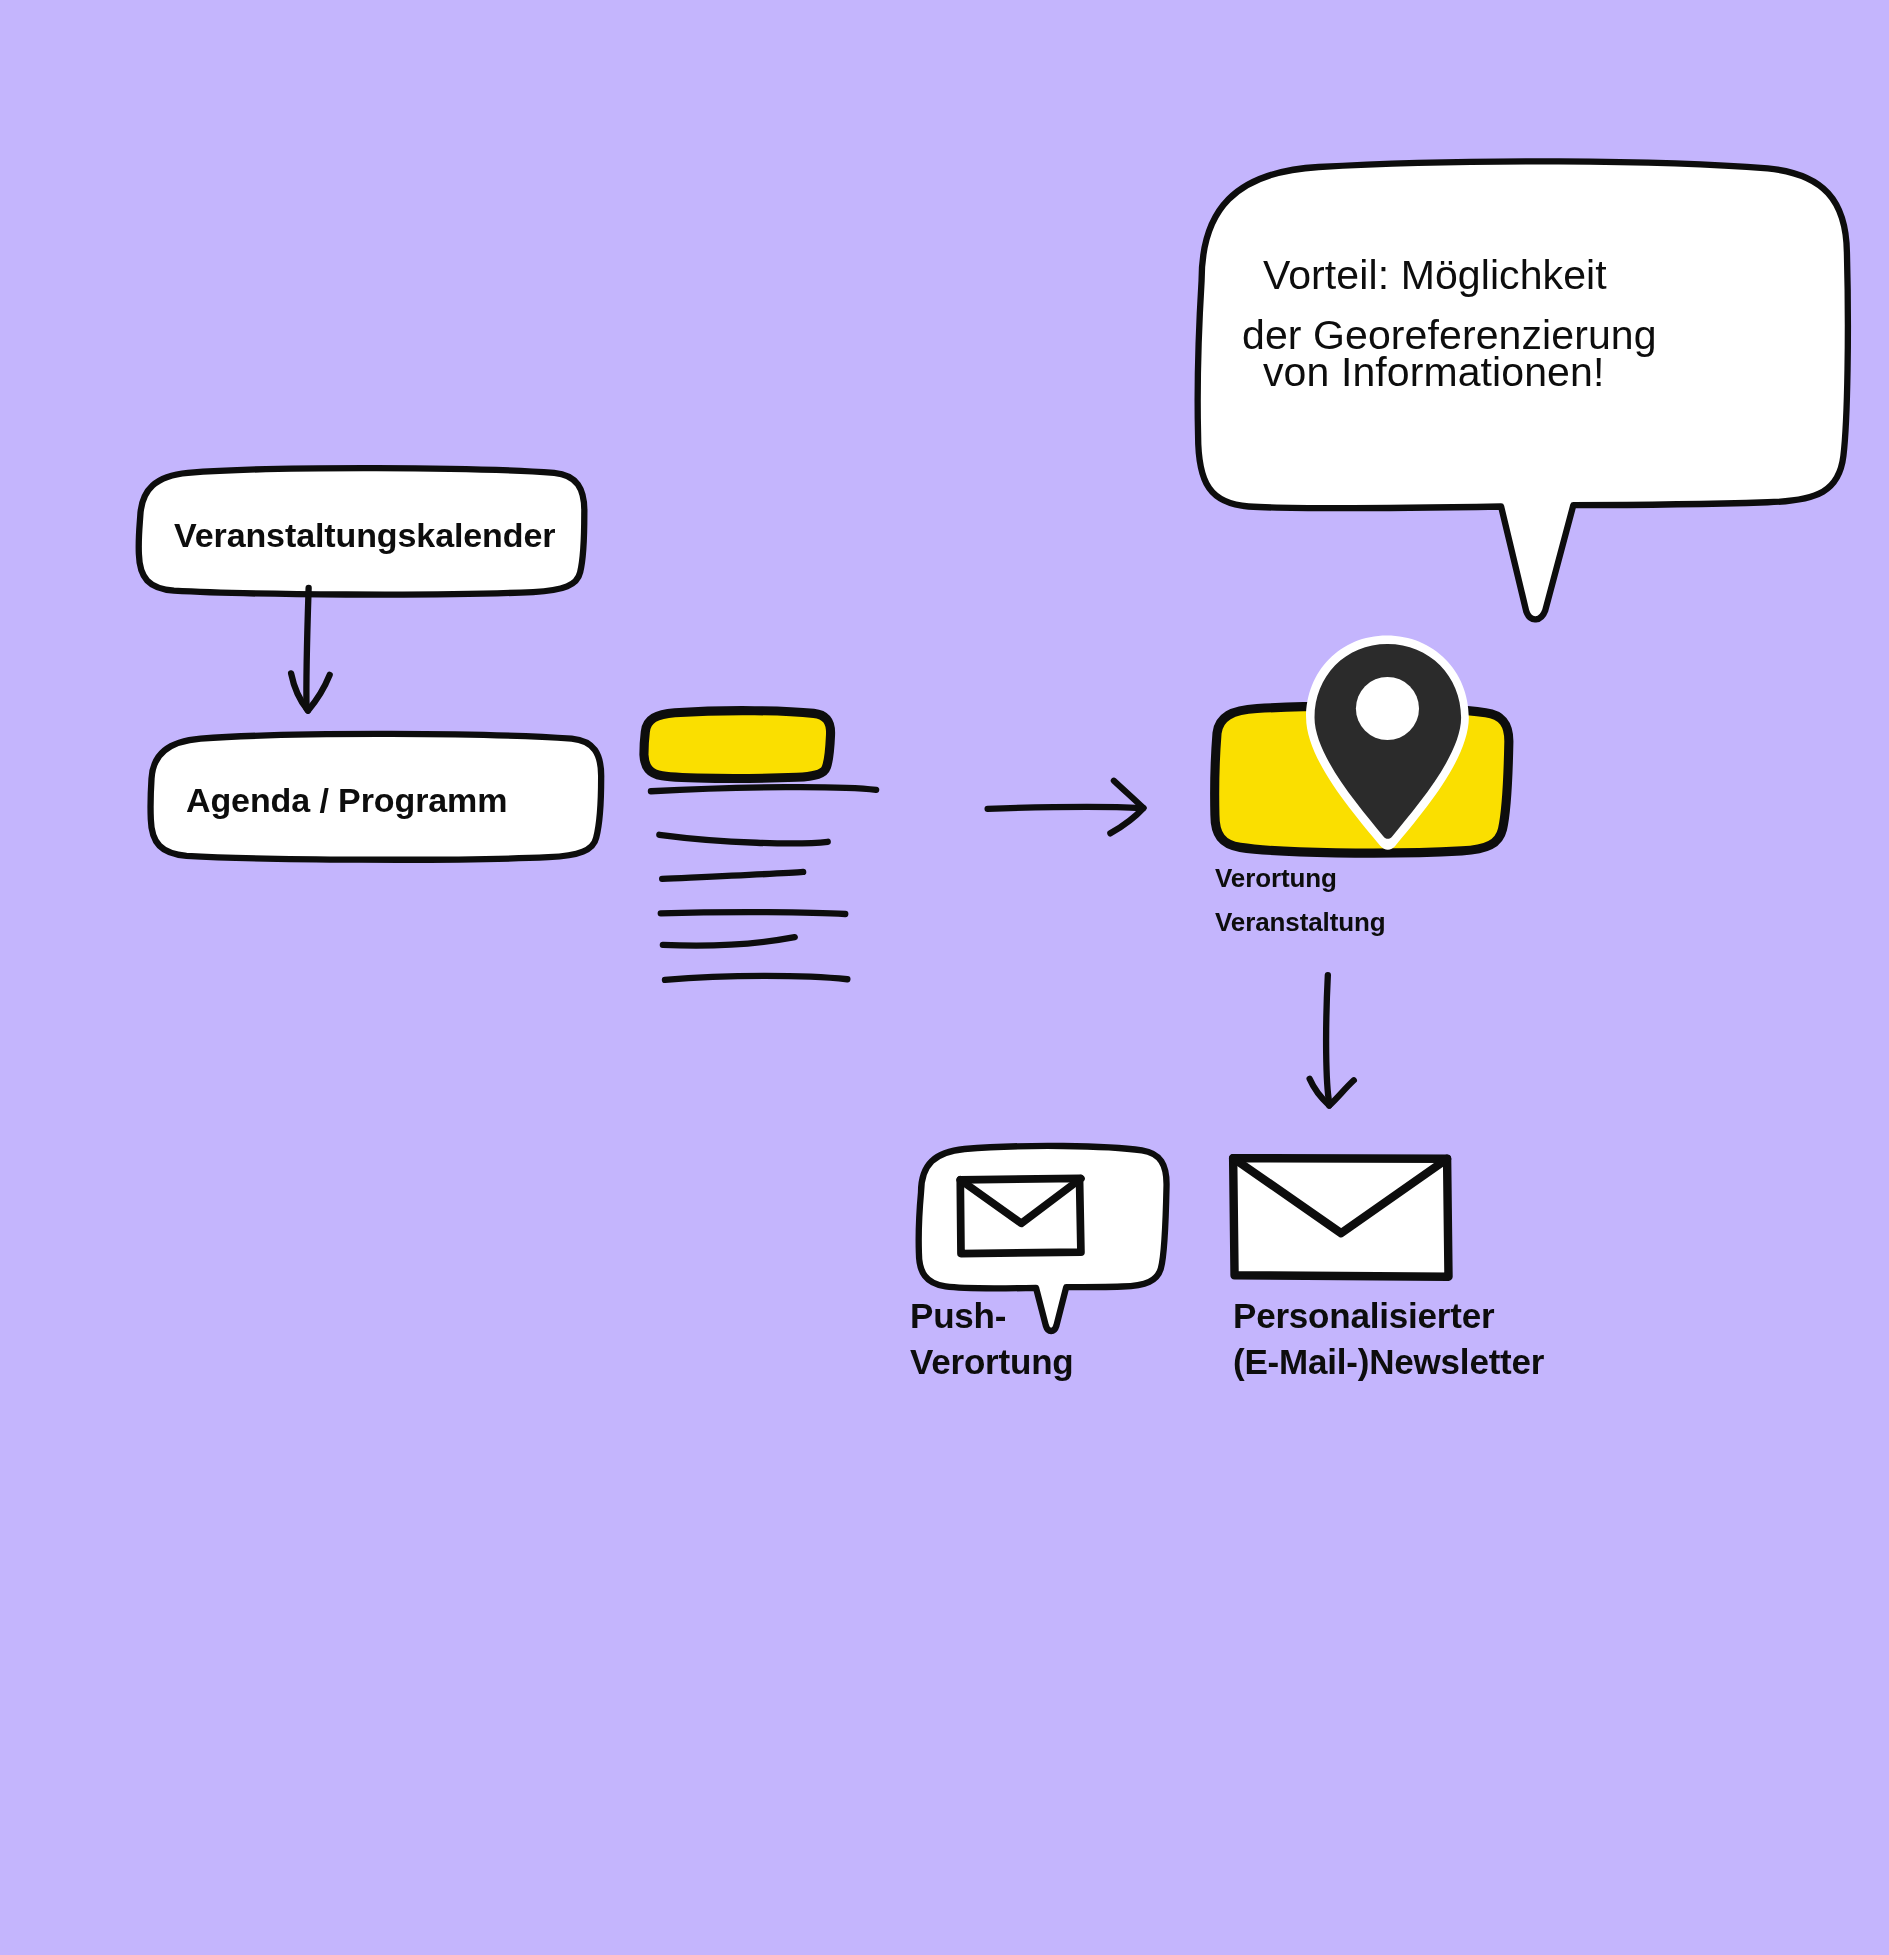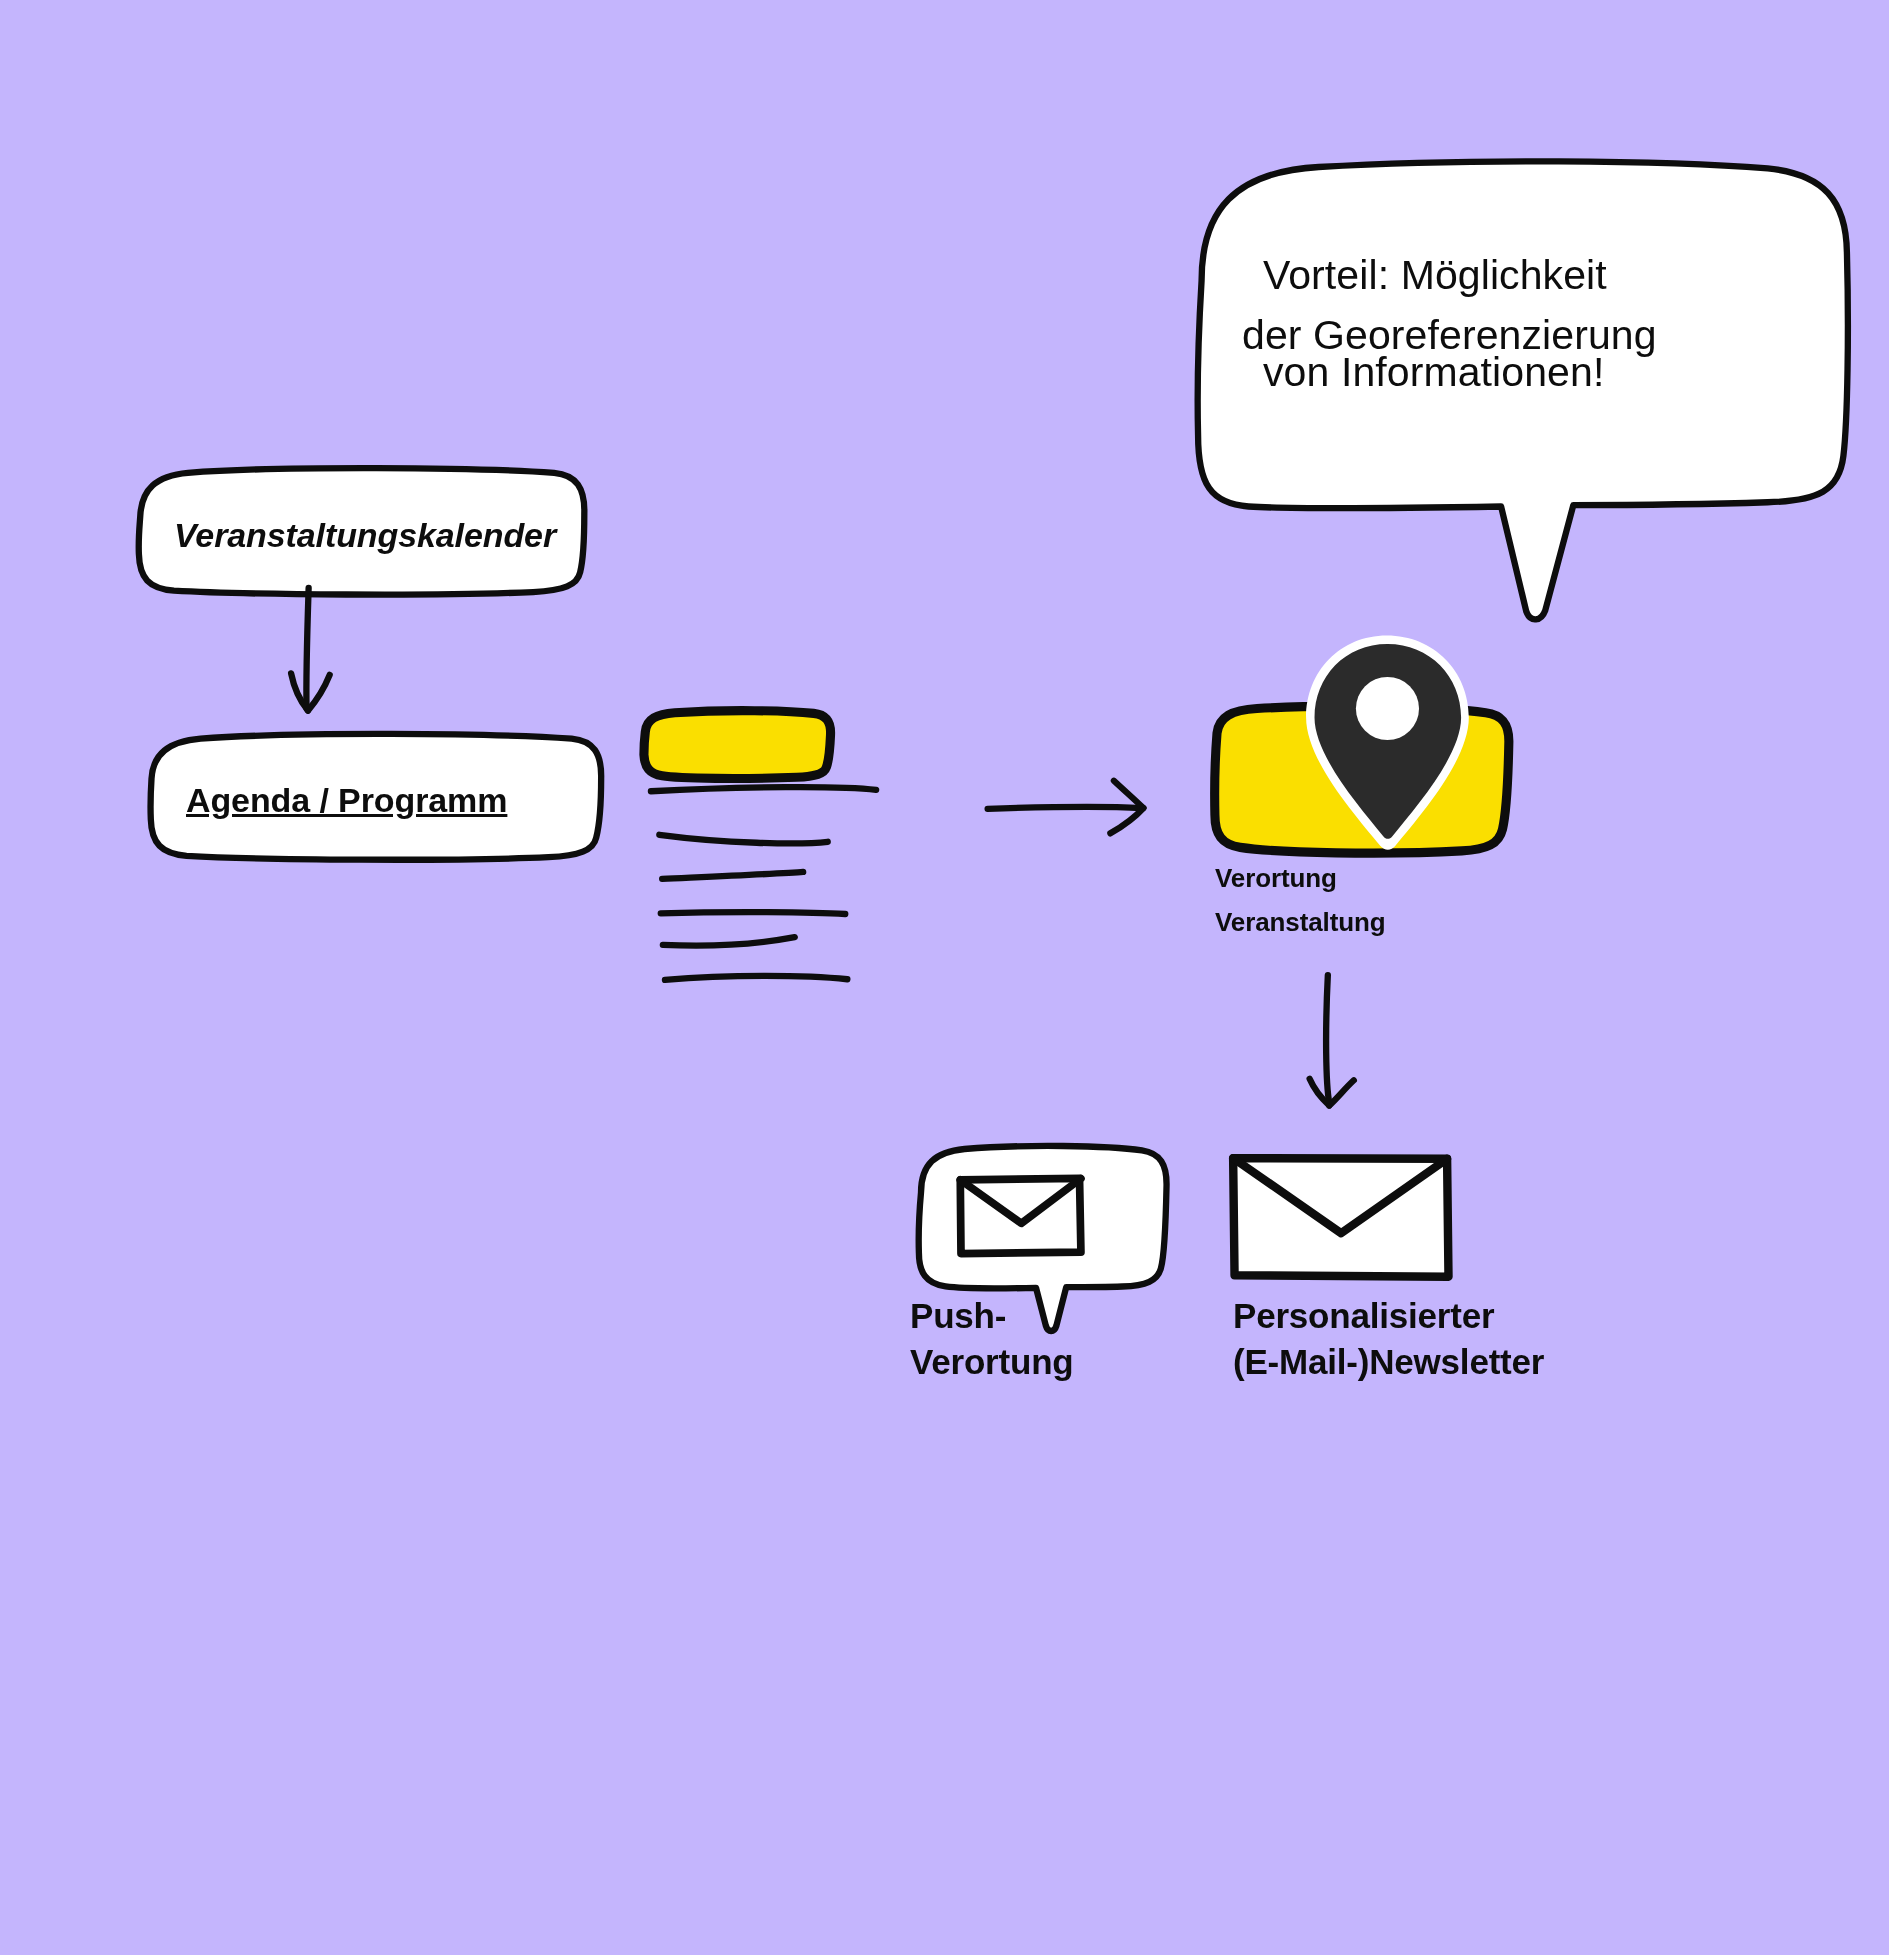--- a/index.html
+++ b/index.html
@@ -182,23 +182,23 @@
       <path fill="#ffffff" stroke="#0d0d0d" stroke-width="12" stroke-linecap="round" stroke-linejoin="round" d="M1758 1651 L2063 1652 L2065 1820 L1760 1818 Z"></path>
       <path fill="none" stroke="#0d0d0d" stroke-width="12" stroke-linecap="round" stroke-linejoin="round" d="M1758 1651 L1912 1758 L2063 1652"></path>
     </g>
 
   </svg>
 
   <div class="lbl bubble-text" style="left:1263px; top:249px;">Vorteil: Möglichkeit</div>
   <div class="lbl bubble-text" style="left:1215px; top:309px;margin-left:27px;">der Georeferenzierung</div>
   <div class="lbl bubble-text" style="left:1263px; top:346px;">von Informationen!</div>
 
-  <div class="lbl box-text" style="left:174px; top:514px;font-style:italic;">Veranstaltungskalender</div>
-
-  <div class="lbl box-text" style="left:186px; top:779px;text-decoration:underline;">Agenda / Programm</div>
+  <div class="lbl box-text" style="left:174px; top:514px;">Veranstaltungskalender</div>
+
+  <div class="lbl box-text" style="left:186px; top:779px;">Agenda / Programm</div>
 
   <div class="lbl node-text" style="left:1215px; top:862px;">Verortung</div>
   <div class="lbl node-text" style="left:1215px; top:906px;">Veranstaltung</div>
 
   <div class="lbl caption-text" style="left:910px; top:1294px;">Push-</div>
   <div class="lbl caption-text" style="left:910px; top:1340px;">Verortung</div>
 
   <div class="lbl caption-text" style="left:1233px; top:1294px;">Personalisierter</div>
   <div class="lbl caption-text" style="left:1233px; top:1340px;">(E-Mail-)Newsletter</div>
 

